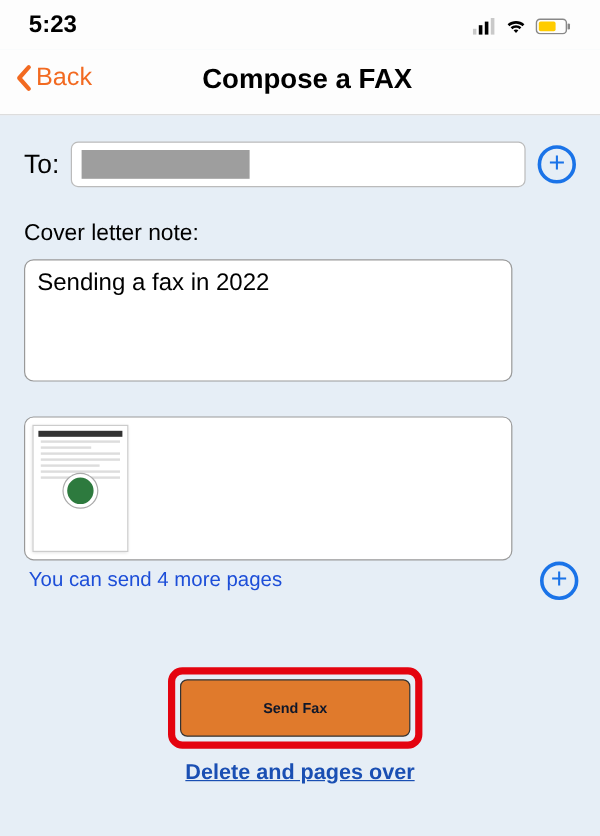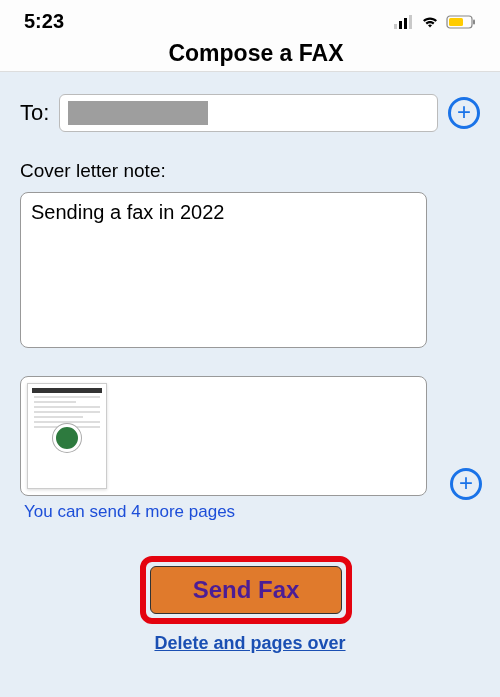--- a/index.html
+++ b/index.html
@@ -106,21 +106,21 @@
       position: relative;
       top: -1px;
     }
     .section-label {
       font-size: 19px;
       color: #000;
       margin-bottom: 10px;
     }
     .textarea {
       width: 407px;
-      height: 156px;
+      height: 102px;
       background: #fff;
       border: 1px solid #999;
       border-radius: 8px;
       padding: 8px 10px;
       font-size: 20px;
       color: #000;
       resize: none;
       outline: none;
       margin-bottom: 24px;
       font-family: inherit;
@@ -190,23 +190,23 @@
       justify-content: center;
       background: #e6eef6;
       padding: 4px;
     }
     .send-button {
       width: 100%;
       height: 100%;
       background: #e07a2c;
       border: 1px solid #333;
       border-radius: 6px;
-      font-size: 24px;
+      font-size: 12px;
       font-weight: 700;
-      color: #4c1d95;
+      color: #0f172a;
       cursor: pointer;
       display: flex;
       align-items: center;
       justify-content: center;
     }
     .delete-link {
       position: absolute;
       left: 0;
       right: 0;
       top: 633px;
@@ -242,20 +242,26 @@
     </svg>
     <svg width="30" height="14" viewBox="0 0 30 14">
       <rect x="1" y="1" width="25" height="12" rx="3" fill="none" stroke="#888" stroke-width="1.2"></rect>
       <rect x="27" y="4.5" width="2" height="5" rx="1" fill="#888"></rect>
       <rect x="3" y="3" width="14" height="8" rx="1.5" fill="#ffcc00"></rect>
     </svg>
   </div>
 </div>
 
 <div class="nav-bar">
+  <div class="back-button">
+    <svg width="16" height="24" viewBox="0 0 16 24">
+      <path d="M12 3 L4 12 L12 21" stroke="#f26a21" stroke-width="3.5" fill="none" stroke-linecap="round" stroke-linejoin="round"></path>
+    </svg>
+    <span>Back</span>
+  </div>
   <div class="nav-title">Compose a FAX</div>
 </div>
 
 <div class="content">
   <div class="to-row">
     <div class="to-label">To:</div>
     <div class="to-input">
       <div class="placeholder-block"></div>
     </div>
     <div class="add-circle">

